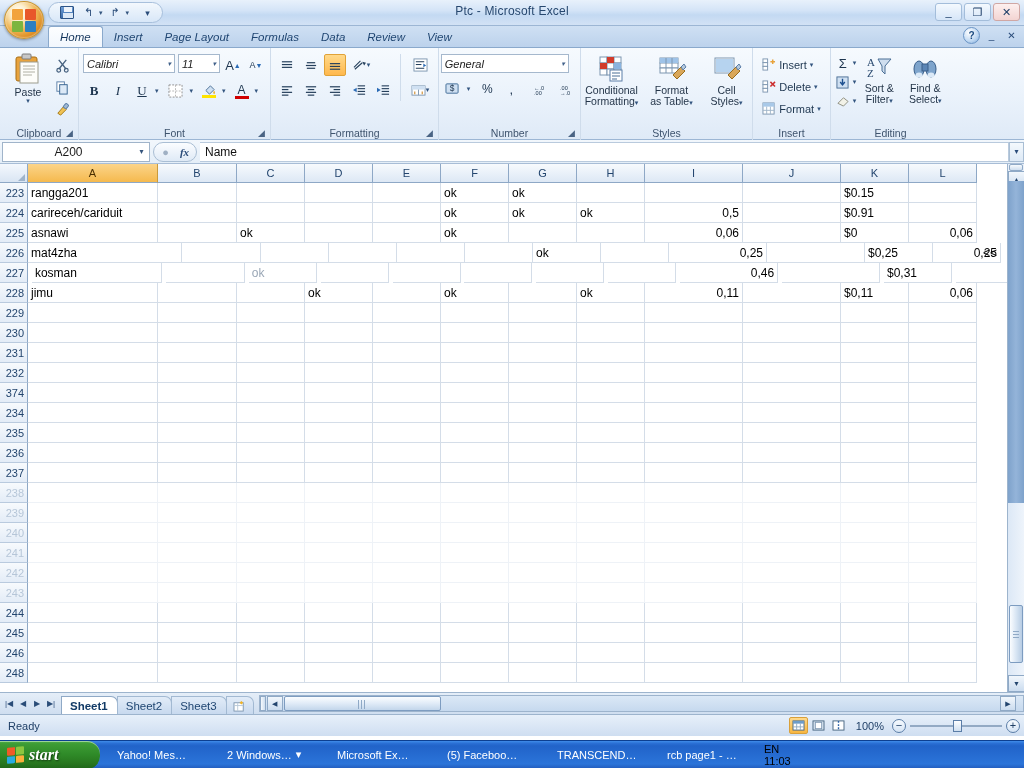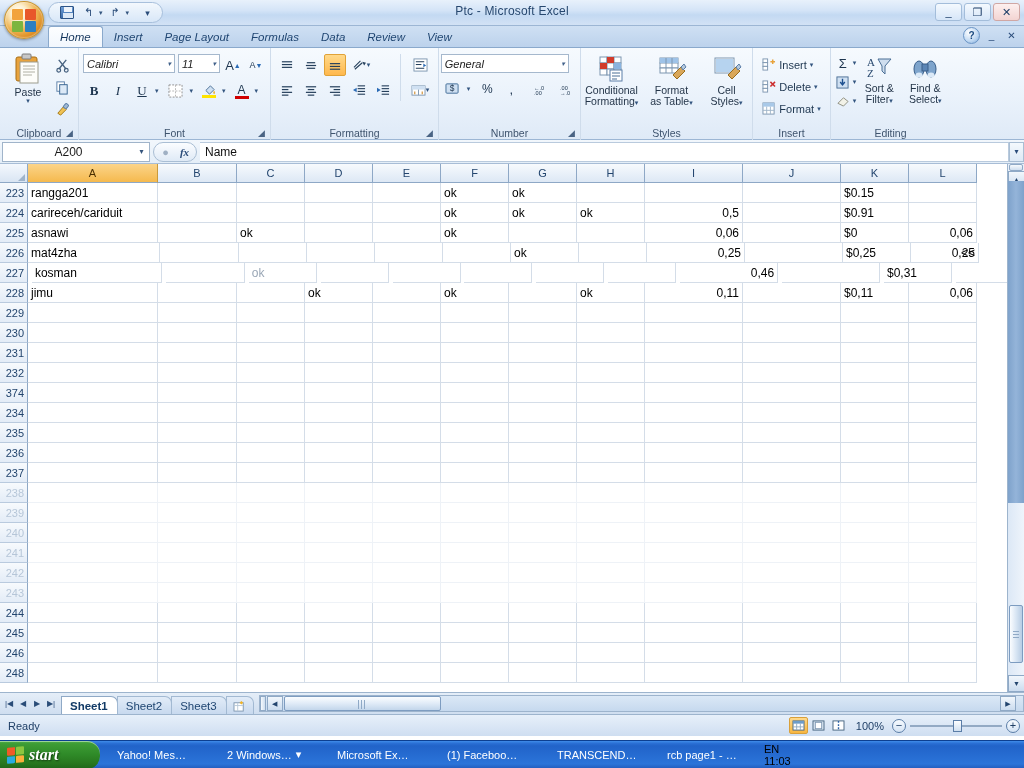--- a/index.html
+++ b/index.html
@@ -796,21 +796,21 @@
             <div class="cell" style="width: 68px;">ok</div>
             <div class="cell" style="width: 68px;"></div>
             <div class="cell" style="width: 68px;"></div>
             <div class="cell r" style="width: 98px;">0,06</div>
             <div class="cell r" style="width: 98px;"></div>
             <div class="cell" style="width: 68px;">$0</div>
             <div class="cell r ovf" style="width: 68px;">0,06</div>
           </div>
           <div class="row" style="display: flex;">
             <div class="rh">226</div>
-            <div class="cell" style="width: 132px;">mat4zha</div>
+            <div class="cell" style="width: 154px;">mat4zha</div>
             <div class="cell" style="width: 79px;"></div>
             <div class="cell" style="width: 68px;"></div>
             <div class="cell" style="width: 68px;"></div>
             <div class="cell" style="width: 68px;"></div>
             <div class="cell" style="width: 68px;"></div>
             <div class="cell" style="width: 68px;">ok</div>
             <div class="cell" style="width: 68px;"></div>
             <div class="cell r" style="width: 98px;">0,25</div>
             <div class="cell r" style="width: 98px;"></div>
             <div class="cell" style="width: 68px;">$0,25</div>
@@ -1231,21 +1231,21 @@
           <span class="tb-ico" style="background: rgb(127, 184, 232);"></span>
           <span class="tb-lbl">2 Windows…</span>
           <span class="tb-ar">▾</span>
         </div>
         <div class="tbtn" style="width: 107px;">
           <span class="tb-ico" style="background: rgb(29, 112, 68);"></span>
           <span class="tb-lbl">Microsoft Ex…</span>
         </div>
         <div class="tbtn" style="width: 107px;">
           <span class="tb-ico" style="background: rgb(217, 74, 61);"></span>
-          <span class="tb-lbl">(1) Faceboo…</span>
+          <span class="tb-lbl">(5) Faceboo…</span>
         </div>
         <div class="tbtn" style="width: 107px;">
           <span class="tb-ico" style="background: rgb(198, 204, 212);"></span>
           <span class="tb-lbl">TRANSCEND…</span>
         </div>
         <div class="tbtn" style="width: 107px;">
           <span class="tb-ico" style="background: rgb(232, 217, 160);"></span>
           <span class="tb-lbl">rcb page1 - …</span>
         </div>
       </div>

